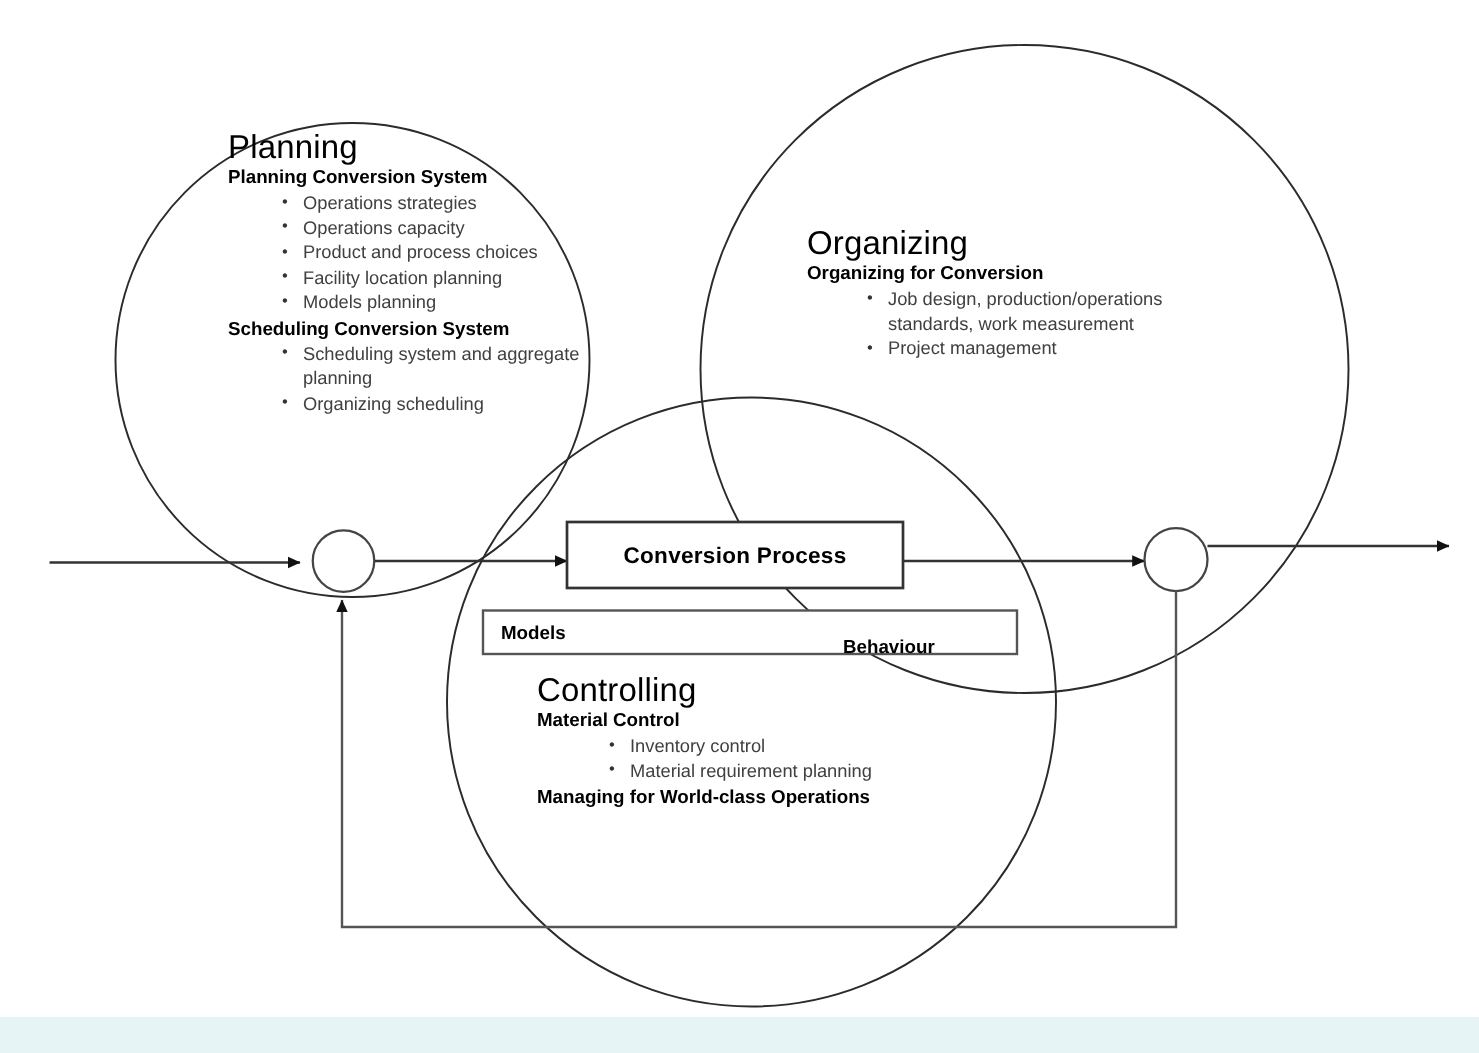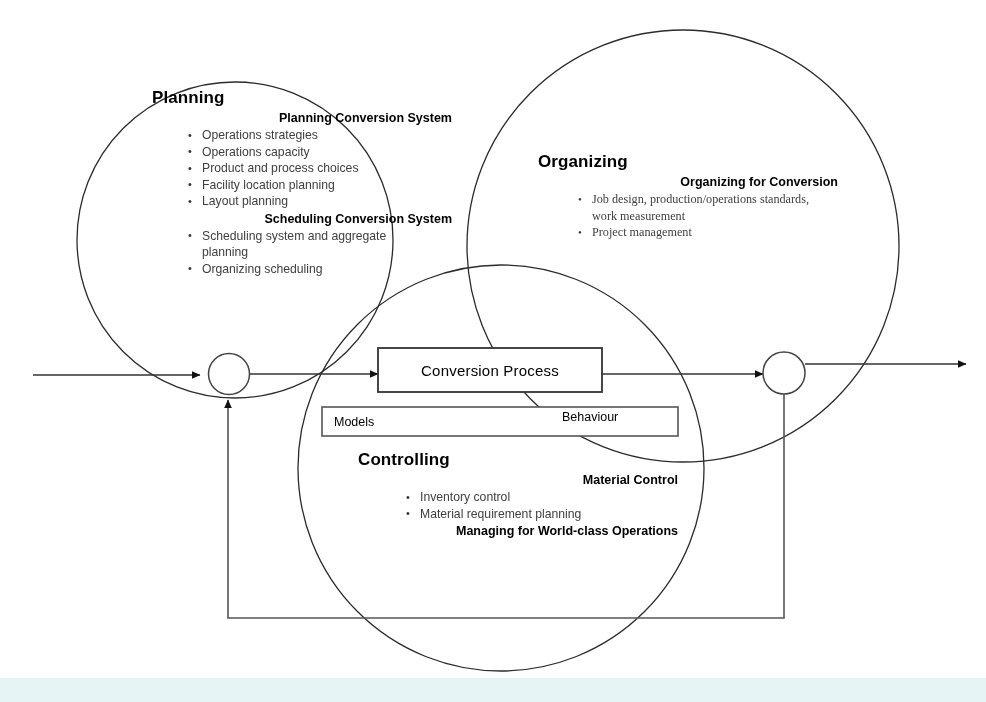--- a/index.html
+++ b/index.html
@@ -29,32 +29,31 @@
     width: 986px;
     height: 24px;
     background: #e6f4f6;
   }
   
   .txt-block {
     position: absolute;
     color: #000000;
   }
   .grp-title {
-    font-size: 17px;
-    font-weight: bold;
+    font-size: 22px;
+    font-weight: normal;
     letter-spacing: 0.1px;
     line-height: 20px;
     margin: 0 0 2px 0;
   }
   .sub-title {
     font-size: 12.5px;
     font-weight: bold;
     line-height: 16px;
     margin: 1px 0 1px 0;
-    text-align: right;
   }
   ul.bullets {
     list-style: none;
     margin: 0 0 0 0;
     padding: 0 0 0 34px;
   }
   ul.bullets li {
     font-size: 12.2px;
     line-height: 16.5px;
     position: relative;
@@ -65,21 +64,21 @@
     content: "\2022";
     position: absolute;
     left: 0;
     top: -0.5px;
     font-size: 11px;
     color: #333;
   }
   
   .box-label {
     position: absolute;
-    font-weight: normal;
+    font-weight: bold;
     color: #000;
     text-align: right;
   }
   #conv-proc-label {
     left: 378px;
     top: 348px;
     width: 224px;
     height: 44px;
     display: flex;
     align-items: center;
@@ -90,32 +89,32 @@
   #models-label {
     left: 334px;
     top: 407px;
     height: 29px;
     display: flex;
     align-items: center;
     font-size: 12.5px;
   }
   #behaviour-label {
     left: 562px;
-    top: 402px;
+    top: 416px;
     height: 29px;
     display: flex;
     align-items: center;
     font-size: 12.5px;
   }
   
   #planning-block { left: 152px; top: 88px; width: 300px; }
   #organizing-block { left: 538px; top: 152px; width: 300px; }
   #controlling-block { left: 358px; top: 450px; width: 320px; }
   #planning-block ul.bullets { padding-left: 36px; }
-  #organizing-block ul.bullets { padding-left: 40px; font-family: Liberation Serif, serif; }
+  #organizing-block ul.bullets { padding-left: 40px; }
   #controlling-block ul.bullets { padding-left: 48px; }
 </style>
 </head>
 <body>
 
 <div id="stage">
 
   <svg id="diagram-svg" viewBox="0 0 986 702">
     <defs>
       <marker id="arrowhead" markerWidth="9" markerHeight="9" refX="8.2" refY="4.5" orient="auto" markerUnits="userSpaceOnUse">
@@ -150,21 +149,21 @@
   </svg>
 
   <div class="txt-block" id="planning-block">
     <div class="grp-title">Planning</div>
     <div class="sub-title">Planning Conversion System</div>
     <ul class="bullets">
       <li>Operations strategies</li>
       <li>Operations capacity</li>
       <li>Product and process choices</li>
       <li>Facility location planning</li>
-      <li>Layout  planning</li>
+      <li>Models  planning</li>
     </ul>
     <div class="sub-title">Scheduling Conversion System</div>
     <ul class="bullets">
       <li style="width:202px;">Scheduling system and aggregate planning</li>
       <li>Organizing scheduling</li>
     </ul>
   </div>
 
   <div class="txt-block" id="organizing-block">
     <div class="grp-title">Organizing</div>

